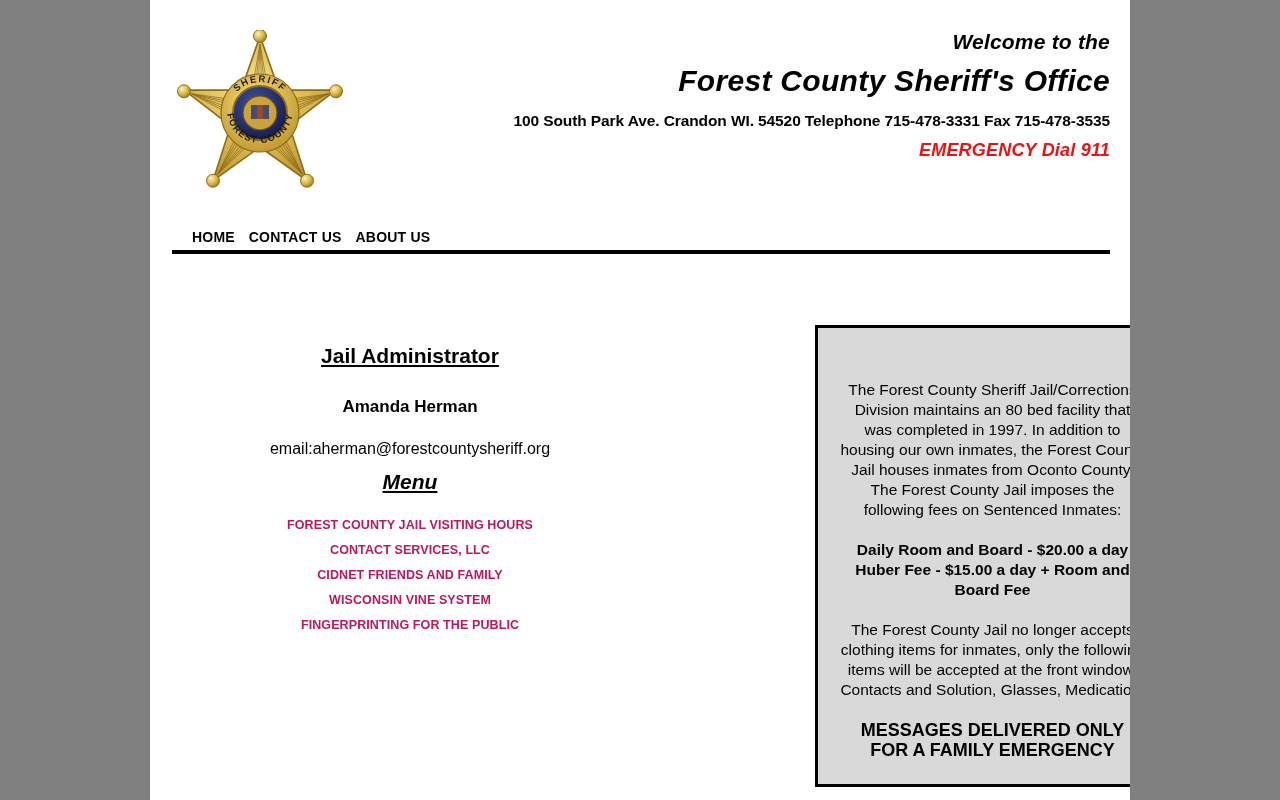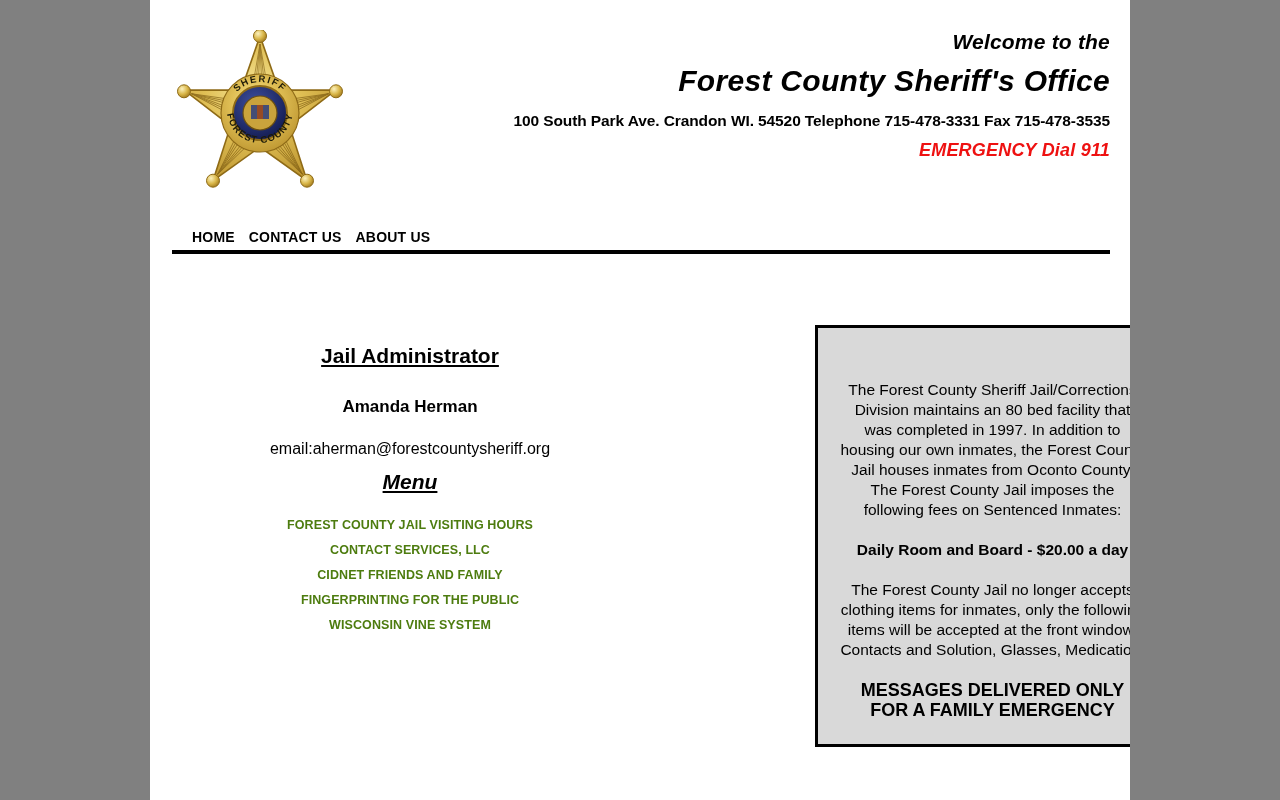--- a/index.html
+++ b/index.html
@@ -152,21 +152,21 @@
   }
   #menu-list {
     margin-top: 17px;
   }
   .menu-item {
     display: block;
     font-size: 12.5px;
     font-weight: bold;
     line-height: 25px;
     letter-spacing: 0.1px;
-    color: #4d7c0f;
+    color: #be185d;
     text-decoration: none;
   }
 
   
   #info-panel {
     position: absolute;
     left: 665px;
     top: 65px;
     width: 355px;
     border: 3px solid #000000;
@@ -307,29 +307,30 @@
 
     <div id="left-column">
       <div id="jail-admin-heading">Jail Administrator</div>
       <div id="jail-admin-name">Amanda Herman</div>
       <div id="jail-admin-email">email:aherman@forestcountysheriff.org</div>
       <div id="menu-heading">Menu</div>
       <div id="menu-list">
         <a href="#" class="menu-item">FOREST COUNTY JAIL VISITING HOURS</a>
         <a href="#" class="menu-item">CONTACT SERVICES, LLC</a>
         <a href="#" class="menu-item">CIDNET FRIENDS AND FAMILY</a>
+        <a href="#" class="menu-item">WISCONSIN VINE SYSTEM</a>
         <a href="#" class="menu-item">FINGERPRINTING FOR THE PUBLIC</a>
-        <a href="#" class="menu-item">WISCONSIN VINE SYSTEM</a>
       </div>
     </div>
 
     <div id="info-panel">
       <div class="panel-para">The Forest County Sheriff Jail/Corrections Division maintains an 80 bed facility that was completed in 1997. In addition to housing our own inmates, the Forest County Jail houses inmates from Oconto County. The Forest County Jail imposes the following fees on Sentenced Inmates:</div>
       <div class="panel-spacer"></div>
       <div class="panel-para bold">Daily Room and Board - $20.00 a day</div>
+      <div class="panel-para bold">Huber Fee - $15.00 a day + Room and Board Fee</div>
       <div class="panel-spacer"></div>
       <div class="panel-para">The Forest County Jail no longer accepts clothing items for inmates, only the following items will be accepted at the front window. Contacts and Solution, Glasses, Medication.</div>
       <div class="panel-spacer"></div>
       <div class="panel-caps">MESSAGES DELIVERED ONLY FOR A FAMILY EMERGENCY</div>
     </div>
 
   </div>
 </div>
 
 </body></html>

